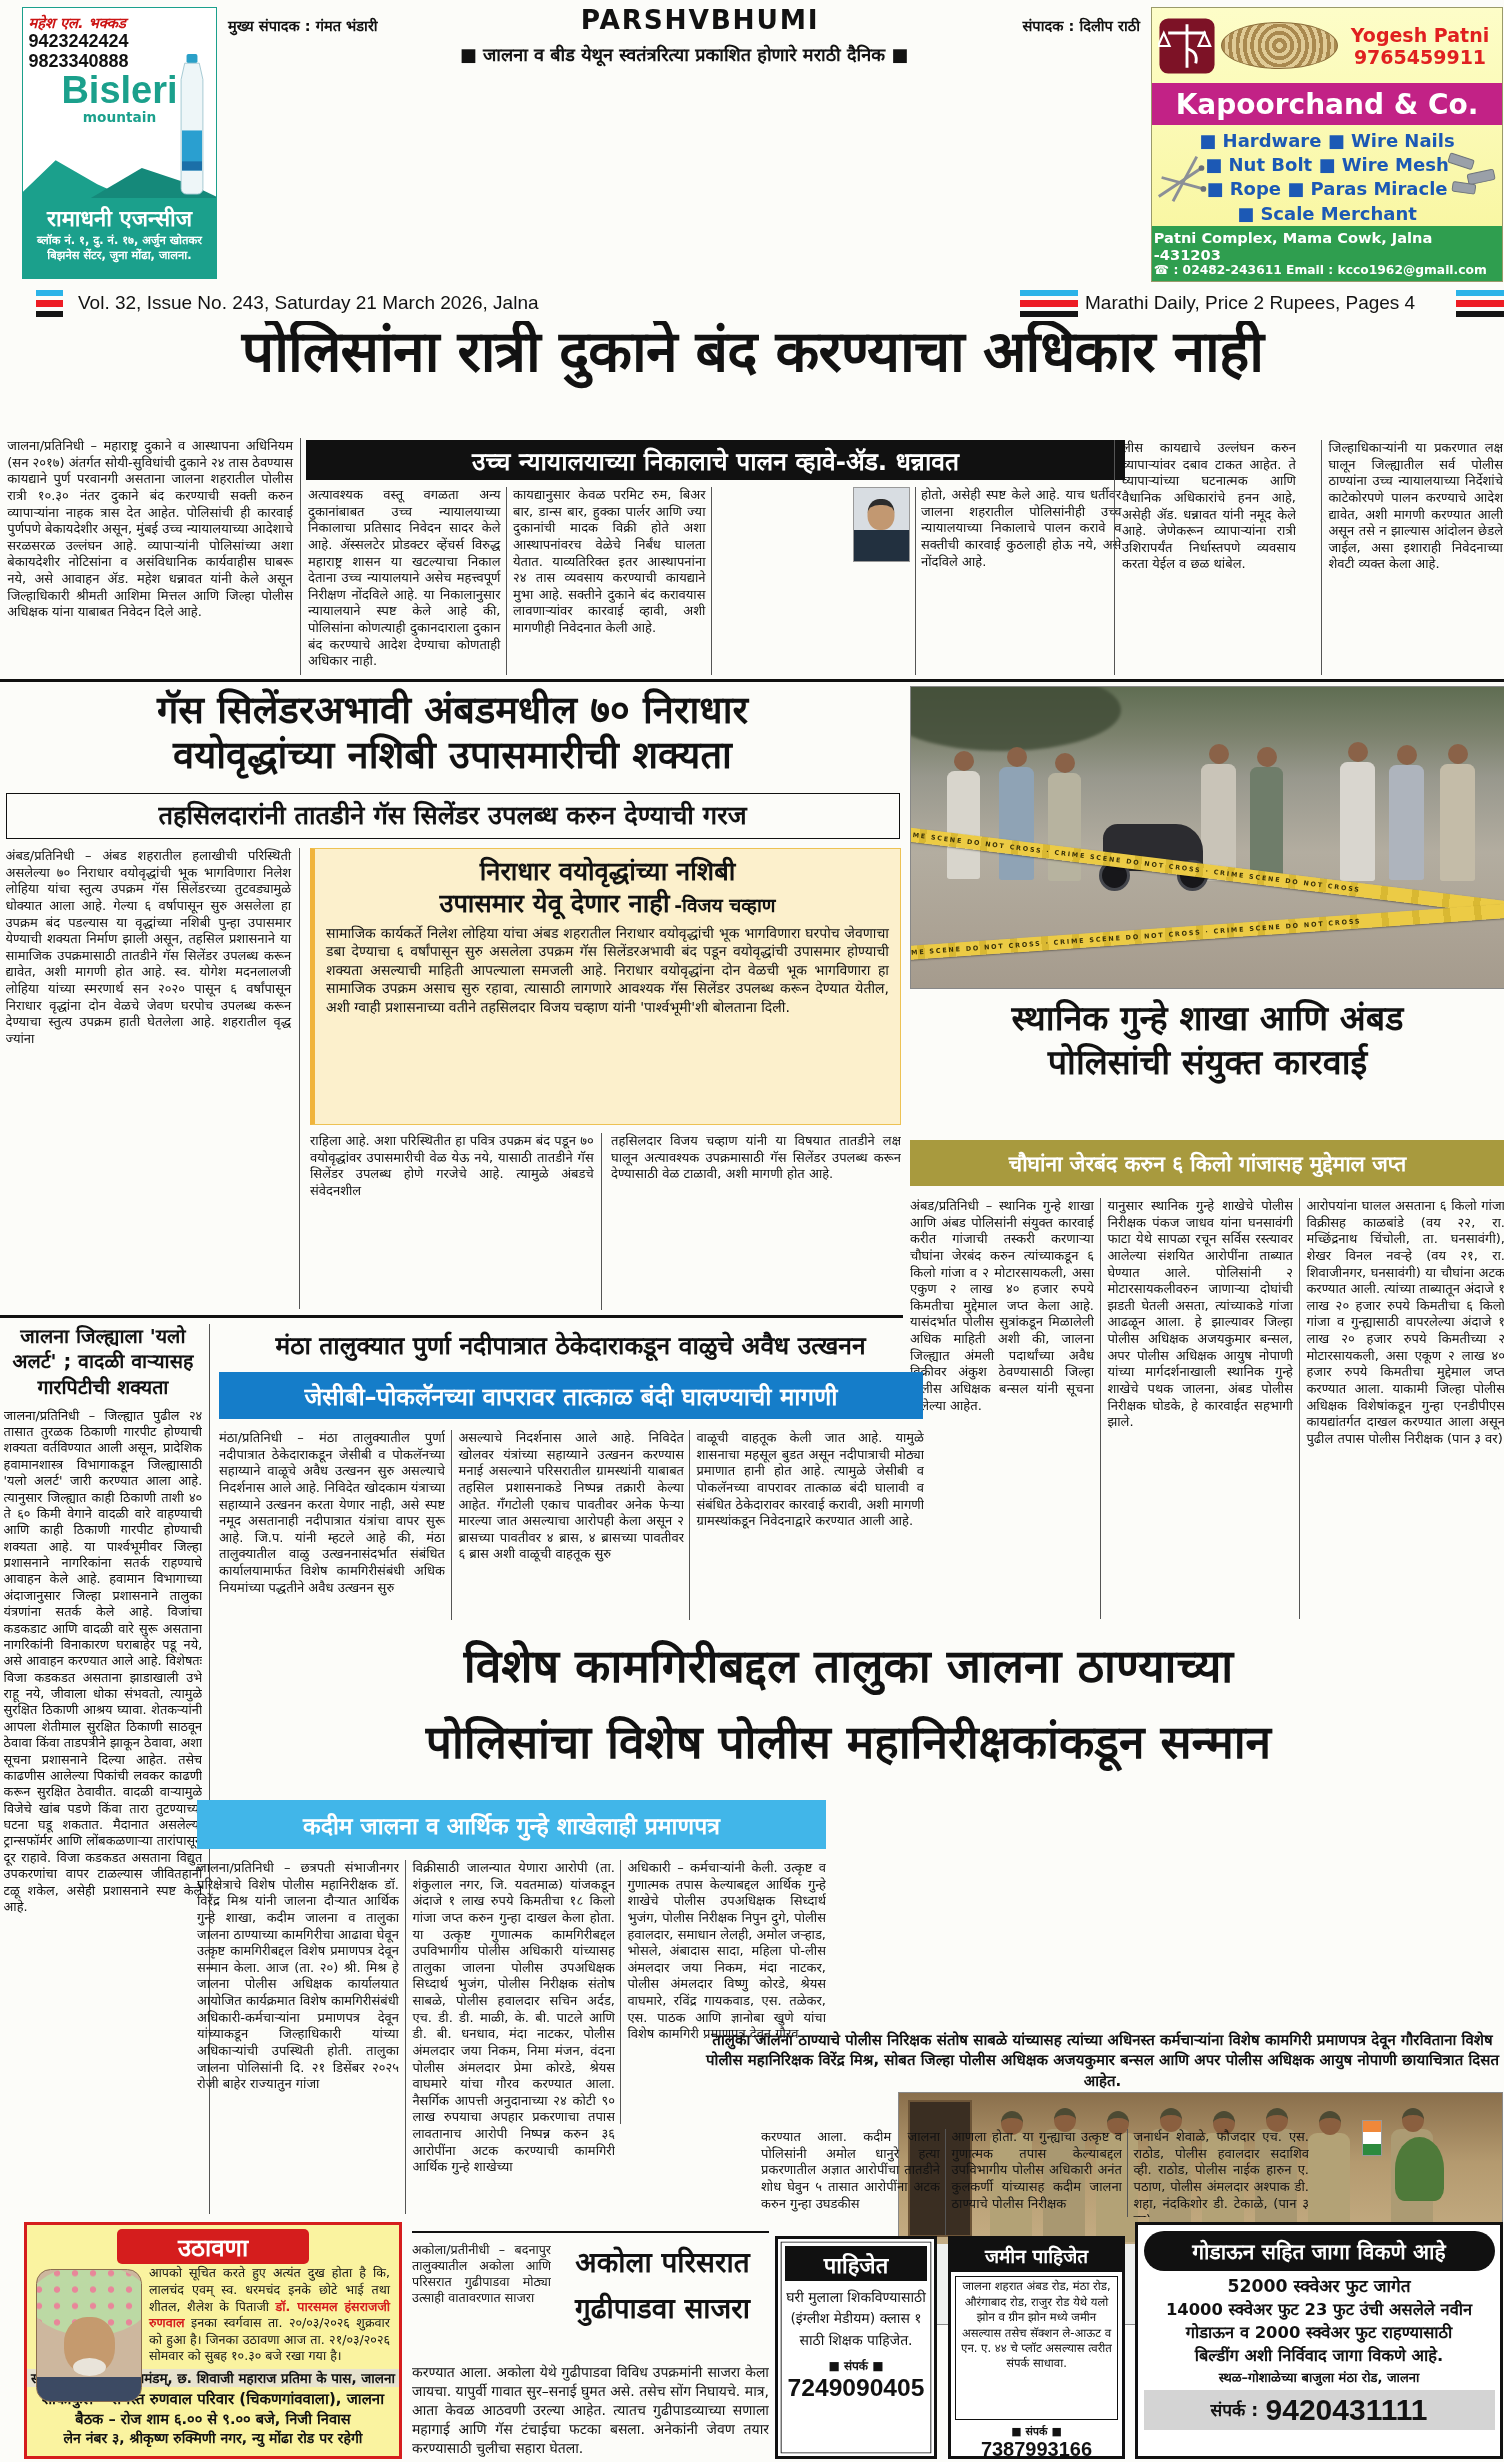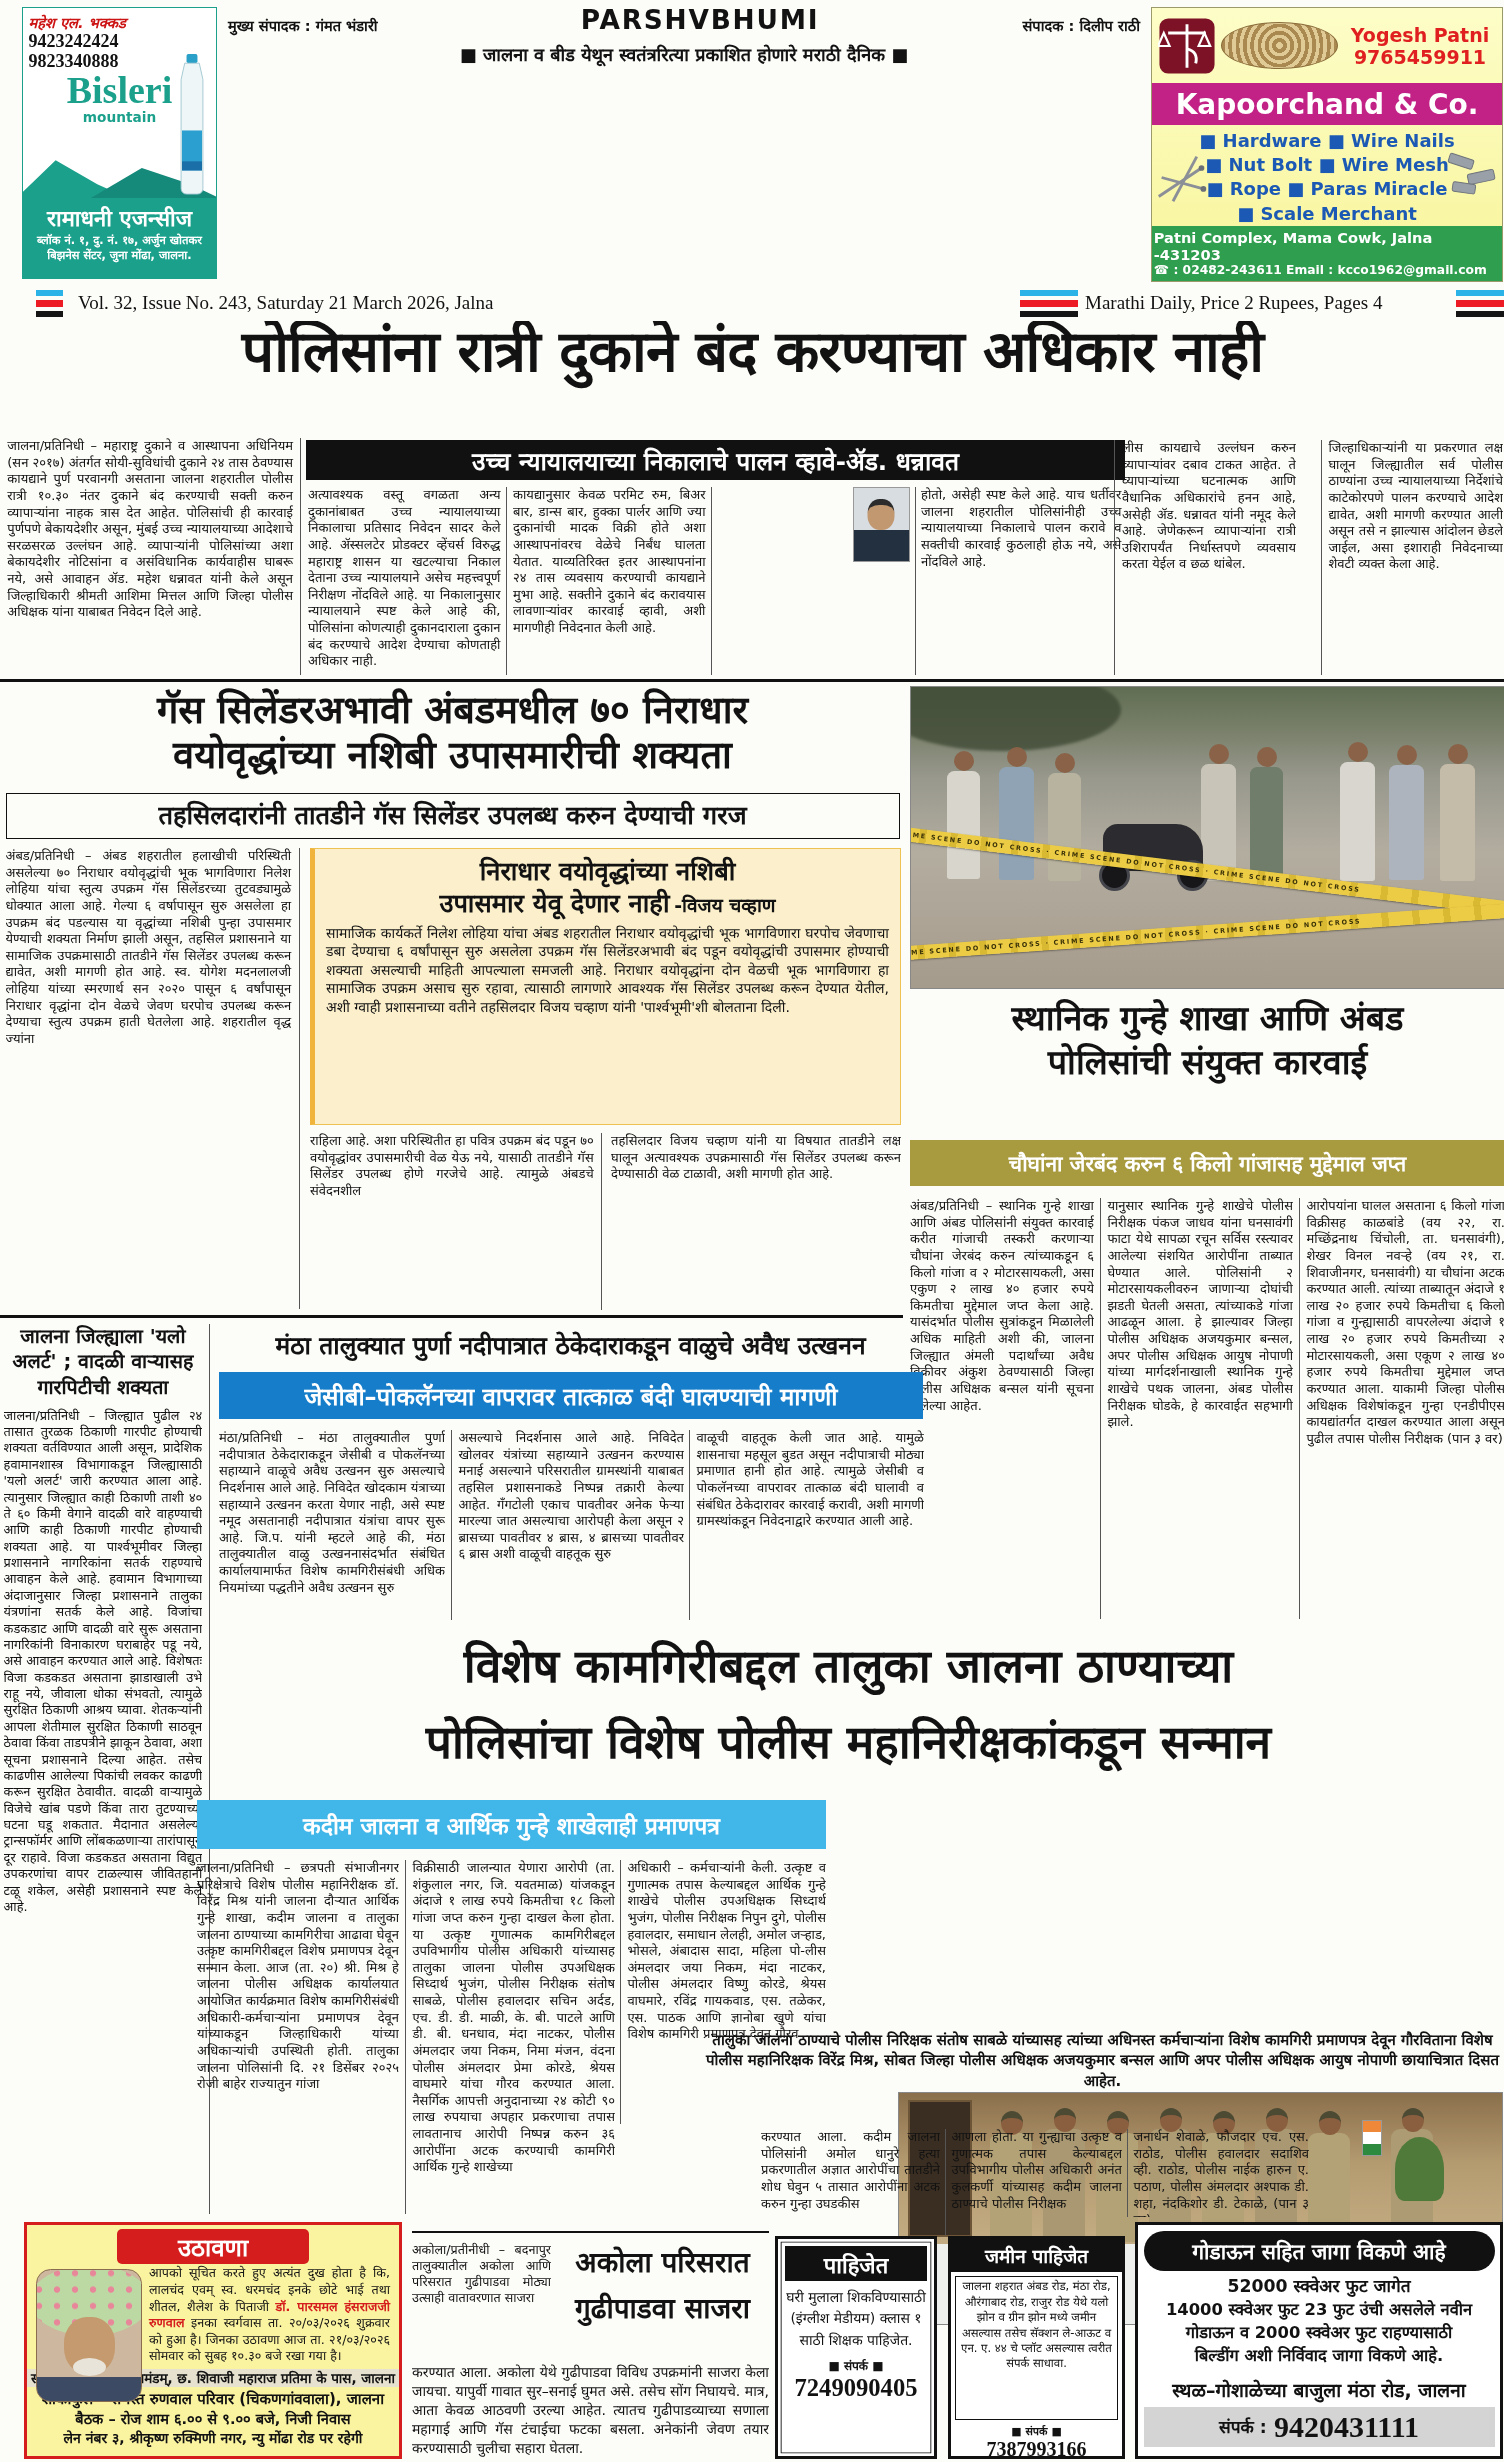--- a/index.html
+++ b/index.html
@@ -4,21 +4,21 @@
 <style>
 *{margin:0;padding:0;box-sizing:border-box}
 html,body{width:1505px}
 body{height:2462px;position:relative;background:#fcfcf9;color:#121212;font-family:"DejaVu Sans",sans-serif;overflow:hidden}
 .abs{position:absolute}
 .b{font-weight:bold}
 .ctr{text-align:center}
 .just{text-align:justify}
 .bt{font-size:13px;line-height:1.28;text-align:justify;overflow:hidden}
 .bar{color:#fff;font-weight:bold;display:flex;align-items:center;justify-content:center;overflow:hidden}
-.serif{font-family:Liberation Serif, serif}
+.serif{font-family:Liberation Sans, sans-serif}
 .colR{border-right:1.4px solid #555}
 .colL{border-left:1.4px solid #555}
 .rule{background:#111}
 
 .mast-title{color:#e31e24;font-size:108px;font-weight:bold;line-height:1.02;text-align:center;letter-spacing:-1.8px}
 
 .tric{display:flex;flex-direction:column;justify-content:space-between}
 .tric i{display:block;height:6.4px}
 .tric .t1{background:#2bb3e8}.tric .t2{background:#ed1c24}.tric .t3{background:#151515}
 
@@ -310,19 +310,19 @@
   <div class="ctr b" style="font-size:11px">■ संपर्क ■</div>
   <div class="ctr b serif" style="font-size:20px">7387993166</div>
 </div>
 
 <div class="abs blk-ad" style="left:1135px;top:2222px;width:368px;height:237px;padding:5.5px">
   <div class="bar" style="height:40px;background:#111;border-radius:20px;font-size:21px">गोडाऊन सहित जागा विकणे आहे</div>
   <div class="ctr b" style="font-size:17.3px;margin-top:3.6px">52000 स्क्वेअर फुट जागेत</div>
   <div class="ctr b" style="font-size:16.4px">14000 स्क्वेअर फुट 23 फुट उंची असलेले नवीन</div>
   <div class="ctr b" style="font-size:16.4px">गोडाऊन व 2000 स्क्वेअर फुट राहण्यासाठी</div>
   <div class="ctr b" style="font-size:16.4px">बिल्डींग अशी निर्विवाद जागा विकणे आहे.</div>
-  <div class="ctr b" style="font-size:19px;margin-top:11px">स्थळ–गोशाळेच्या बाजुला मंठा रोड, जालना</div>
+  <div class="ctr b" style="font-size:13px;margin-top:2px">स्थळ–गोशाळेच्या बाजुला मंठा रोड, जालना</div>
   <div style="background:#d4d4d4;margin-top:3.6px;height:40px;display:flex;align-items:center;justify-content:center;gap:7.3px">
     <span class="b" style="font-size:17.3px">संपर्क :</span>
     <span class="b serif" style="font-size:30px">9420431111</span>
   </div>
 </div>
 
 
 </body></html>

